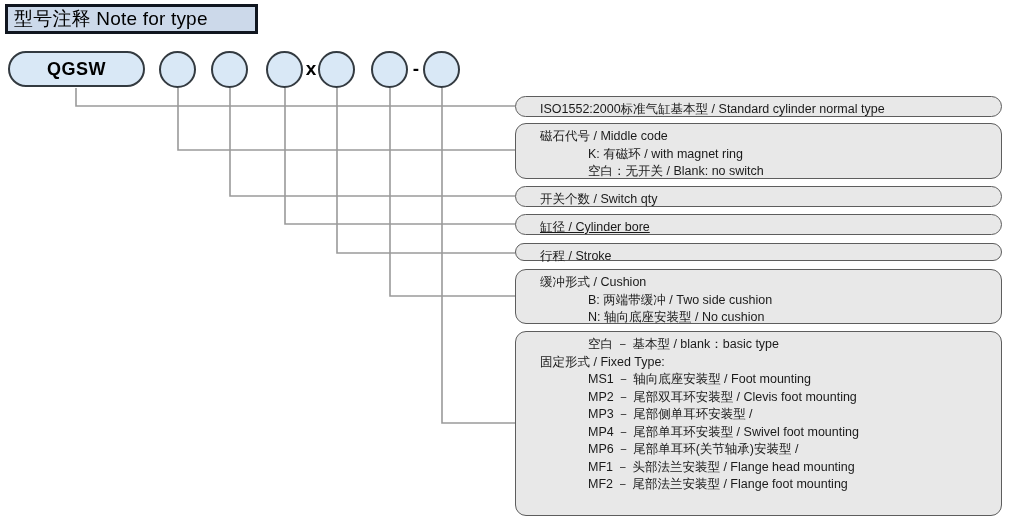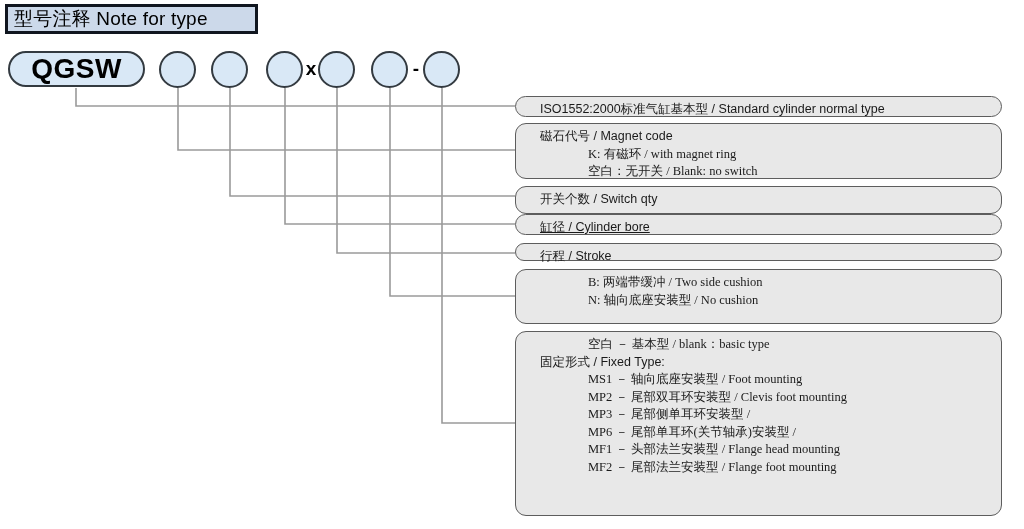--- a/index.html
+++ b/index.html
@@ -32,21 +32,21 @@
   
   .pill{
     position:absolute;
     left:8px;top:51px;
     width:137px;height:36px;
     background:#d9e8f6;
     border:2px solid #333a40;
     border-radius:18px;
     box-sizing:border-box;
     display:flex;align-items:center;justify-content:center;
-    font-size:28px;font-weight:bold;letter-spacing:.5px;
+    font-size:18px;font-weight:bold;letter-spacing:.5px;
     color:#000;
   }
   .circ{
     position:absolute;
     width:37px;height:37px;
     background:#d9e8f6;
     border:2px solid #333a40;
     border-radius:50%;
     box-sizing:border-box;
     top:51px;
@@ -67,21 +67,21 @@
     background:#e8e8e8;
     border:1.5px solid #5d5d5d;
     border-radius:11px;
     box-sizing:border-box;
     padding:4px 0 4px 24px;
     font-size:12.5px;
     line-height:17.5px;
     color:#1a1a1a;
   }
   .nbox .ln{white-space:nowrap;}
-  .nbox .ind{padding-left:48px;font-family:Liberation Serif, serif;}
+  .nbox .ind{padding-left:48px;}
 
   svg.wires{position:absolute;left:0;top:0;width:1024px;height:529px;pointer-events:none;}
   svg.wires path{fill:none;stroke:#9a9a9a;stroke-width:1.6;}
 </style>
 </head>
 <body>
 
 <div id="stage">
 
   <svg class="wires" viewBox="0 0 1024 529">
@@ -110,41 +110,43 @@
   <div class="sep" style="left:304px">x</div>
   <div class="circ" style="left:318px"></div>
   <div class="circ" style="left:371px"></div>
   <div class="sep" style="left:409px">-</div>
   <div class="circ" style="left:423px"></div>
 
   <div class="nbox" style="top:96px;height:21px;">
       <div class="ln">ISO1552:2000标准气缸基本型 / Standard cylinder normal type</div>
     </div>
   <div class="nbox" style="top:123px;height:56px;">
-      <div class="ln">磁石代号 / Magnet code</div>
+      <div class="ln">磁石代号 / Middle code</div>
       <div class="ln ind">K: 有磁环 / with magnet ring</div>
       <div class="ln ind">空白：无开关 / Blank: no switch</div>
     </div>
-  <div class="nbox" style="top:186px;height:28px;">
+  <div class="nbox" style="top:186px;height:21px;">
       <div class="ln">开关个数 / Switch qty</div>
     </div>
   <div class="nbox" style="top:214px;height:21px;text-decoration:underline;">
       <div class="ln">缸径 / Cylinder bore</div>
     </div>
   <div class="nbox" style="top:243px;height:18px;">
       <div class="ln">行程 / Stroke</div>
     </div>
   <div class="nbox" style="top:269px;height:55px;">
+      <div class="ln">缓冲形式 / Cushion</div>
       <div class="ln ind">B: 两端带缓冲 / Two side cushion</div>
       <div class="ln ind">N: 轴向底座安装型 / No cushion</div>
     </div>
   <div class="nbox" style="top:331px;height:185px;">
       <div class="ln ind">空白 － 基本型 / blank：basic type</div>
       <div class="ln">固定形式 / Fixed Type:</div>
       <div class="ln ind">MS1 － 轴向底座安装型 / Foot mounting</div>
       <div class="ln ind">MP2 － 尾部双耳环安装型 / Clevis foot mounting</div>
       <div class="ln ind">MP3 － 尾部侧单耳环安装型 /</div>
+      <div class="ln ind">MP4 － 尾部单耳环安装型 / Swivel foot mounting</div>
       <div class="ln ind">MP6 － 尾部单耳环(关节轴承)安装型 /</div>
       <div class="ln ind">MF1 － 头部法兰安装型 / Flange head mounting</div>
       <div class="ln ind">MF2 － 尾部法兰安装型 / Flange foot mounting</div>
     </div>
 
 </div>
 
 </body></html>

